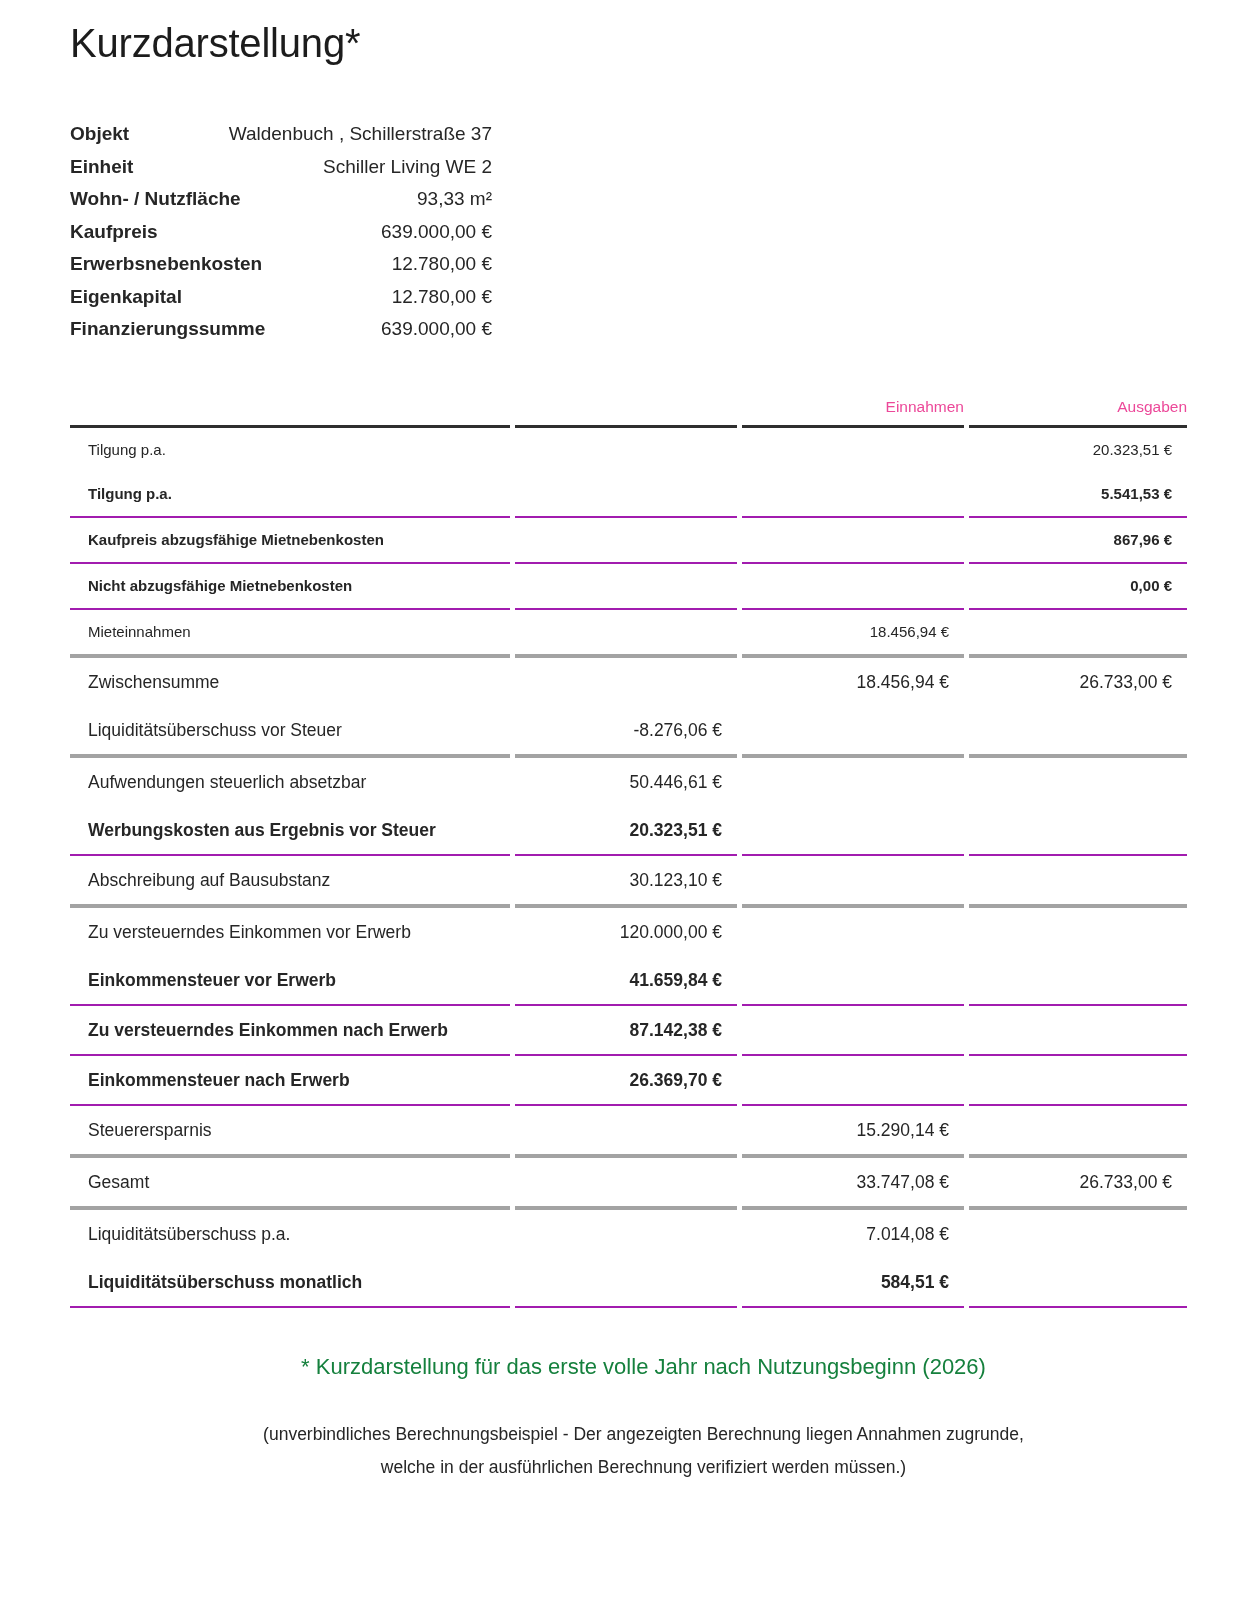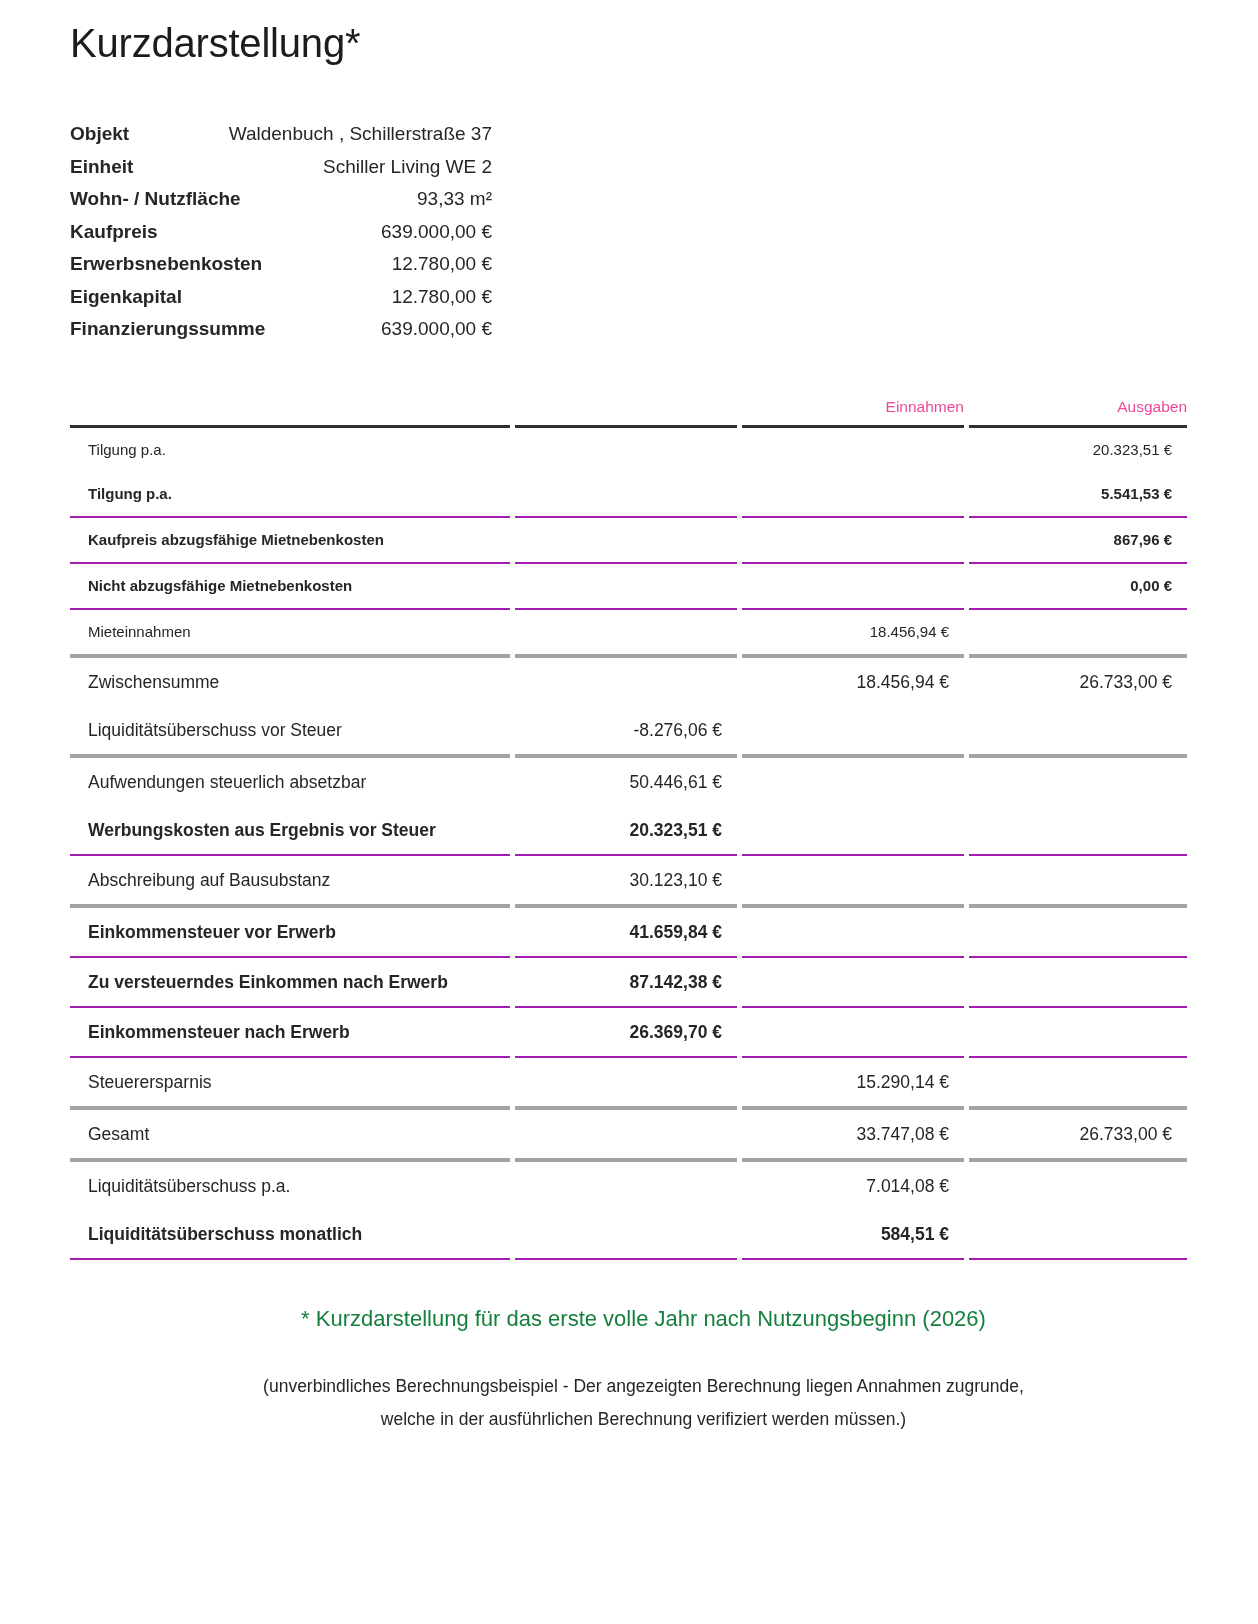--- a/index.html
+++ b/index.html
@@ -218,20 +218,26 @@
     <td class="c-val"></td>
   </tr>
 
   <tr class="large b-thick">
     <td class="c-label">Abschreibung auf Bausubstanz</td>
     <td class="c-val">30.123,10 €</td>
     <td class="c-val"></td>
     <td class="c-val"></td>
   </tr>
 
+  <tr class="large b-none">
+    <td class="c-label">Zu versteuerndes Einkommen vor Erwerb</td>
+    <td class="c-val">120.000,00 €</td>
+    <td class="c-val"></td>
+    <td class="c-val"></td>
+  </tr>
 
   <tr class="large b-thin">
     <td class="c-label">Einkommensteuer vor Erwerb</td>
     <td class="c-val">41.659,84 €</td>
     <td class="c-val"></td>
     <td class="c-val"></td>
   </tr>
 
   <tr class="large b-thin">
     <td class="c-label">Zu versteuerndes Einkommen nach Erwerb</td>

